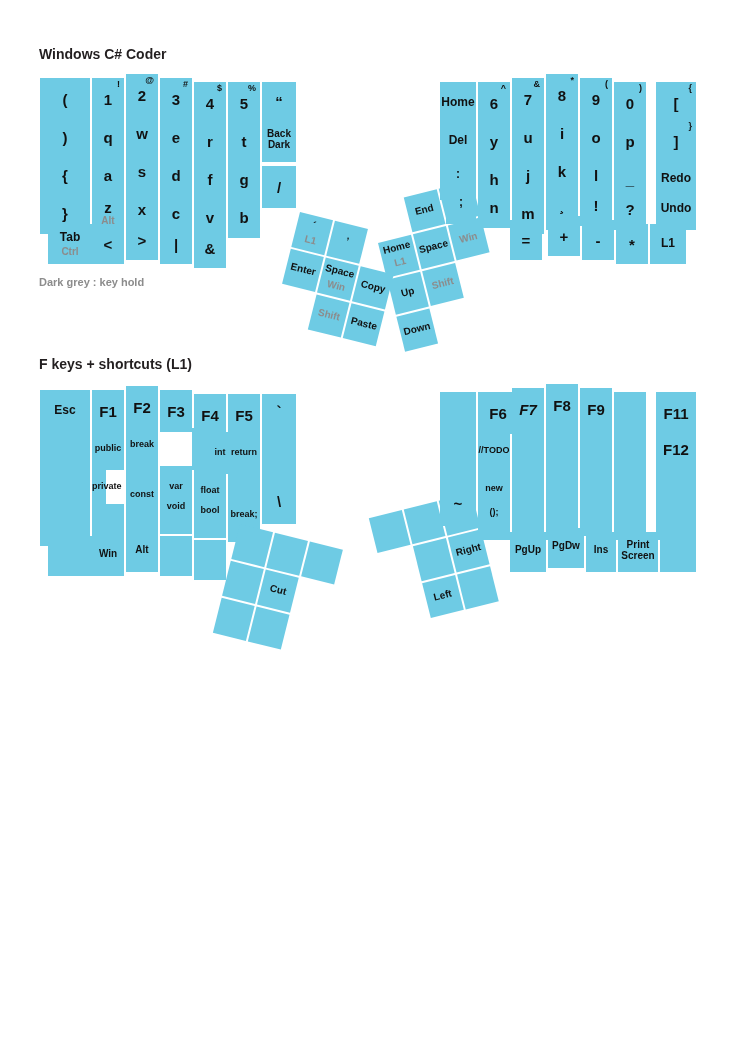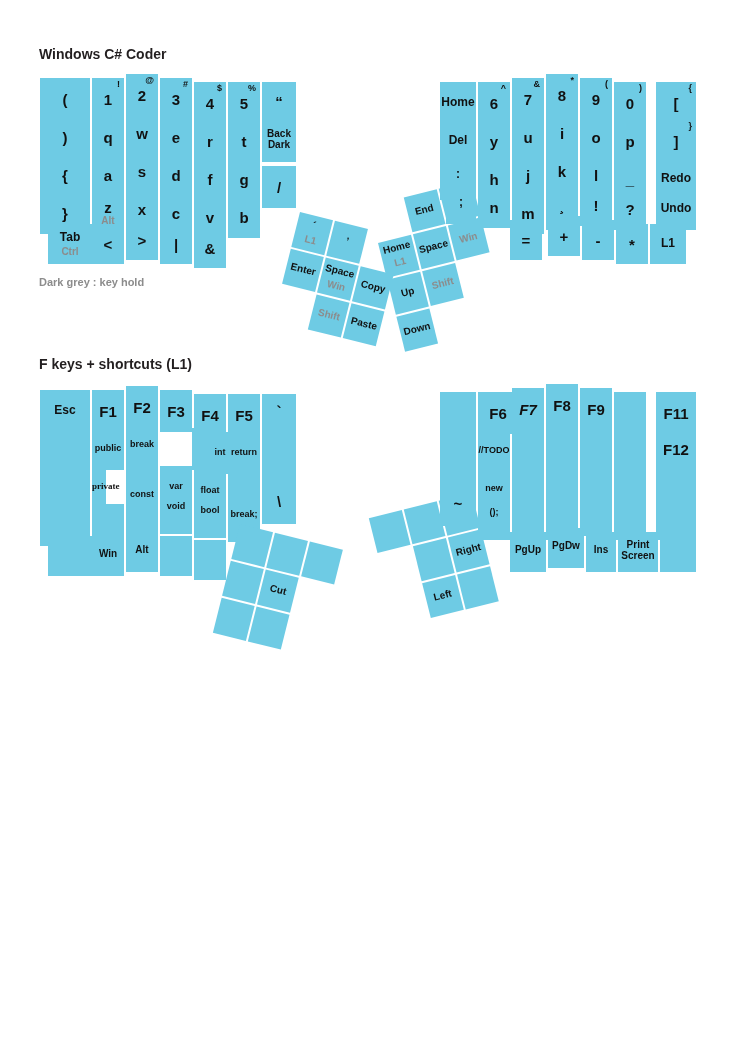--- a/index.html
+++ b/index.html
@@ -399,21 +399,21 @@
   <div class="key" style="left:228px;top:432px;width:32px;height:42px;">
     <div class="main xxs" style="top:16px;">return</div>
   </div>
   <div class="key" style="left:262px;top:432px;width:34px;height:42px;">
     <div class="main xxs" style="top:16px;"></div>
   </div>
 
   <div class="key" style="left:40px;top:466px;width:50px;height:42px;">
     <div class="main sm" style="top:14px;"></div>
   </div>
-  <div class="key" style="left:92px;top:466px;width:14px;height:42px;font-family:Liberation Serif, serif;">
+  <div class="key" style="left:92px;top:466px;width:14px;height:42px;">
     <div class="main xxs" style="top:16px;">private</div>
   </div>
   <div class="key" style="left:126px;top:462px;width:32px;height:42px;">
     <div class="main xxs" style="top:16px;margin-top:12px;">const</div>
   </div>
   <div class="key" style="left:160px;top:466px;width:32px;height:42px;">
     <div class="main xxs" style="top:16px;">var</div>
   </div>
   <div class="key" style="left:194px;top:470px;width:32px;height:42px;">
     <div class="main xxs" style="top:16px;">float</div>

